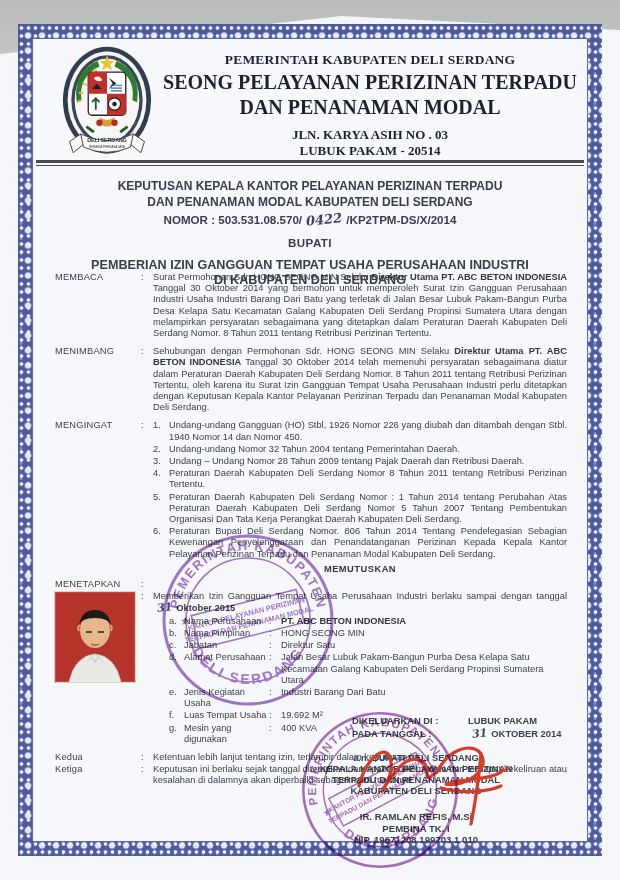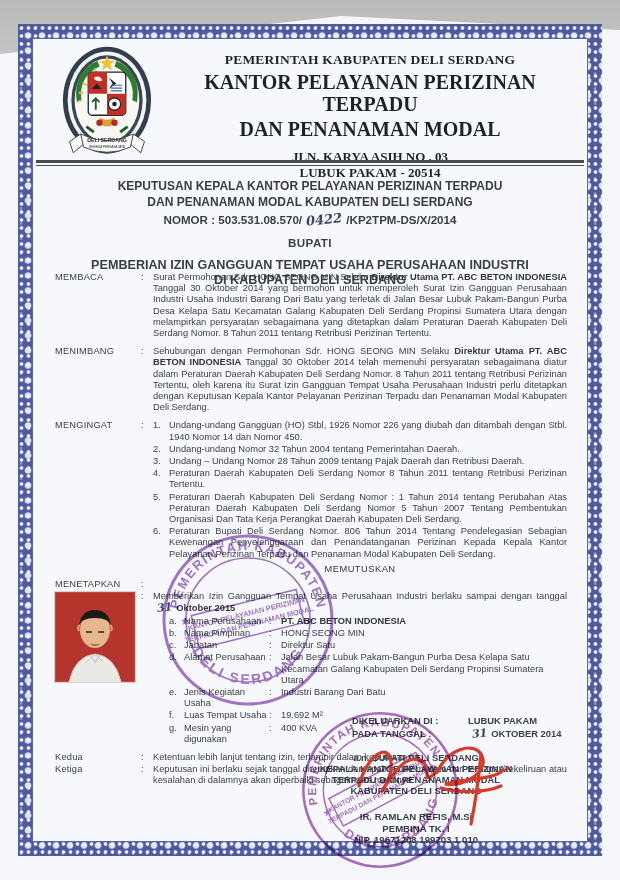--- a/index.html
+++ b/index.html
@@ -39,21 +39,21 @@
   .body{position:absolute;left:55px;top:272px;width:512px;color:#3c414b;font-size:9.3px;line-height:11.2px;}
   .row{display:flex;align-items:flex-start;margin-bottom:7px;}
   .lbl{width:86px;flex:none;letter-spacing:.2px;}
   .col{width:12px;flex:none;text-align:left;}
   .txt{flex:1;text-align:justify;}
   b{color:#33373f;}
   .ol{flex:1;}
   .oli{display:flex;margin-bottom:1px;}
   .num{width:16px;flex:none;}
   .oli .txt{flex:1;}
-  .memutuskan{margin:3px 0 4px 98px;text-align:center;font-weight:normal;letter-spacing:.5px;color:#33373f;}
+  .memutuskan{margin:3px 0 4px 98px;text-align:center;font-weight:bold;letter-spacing:.5px;color:#33373f;}
   .m0{margin-bottom:1px;}
   .sub{display:flex;margin:0 0 1px 16px;}
   .ltr{width:15px;flex:none;}
   .slbl{width:85px;flex:none;}
   .scol{width:12px;flex:none;}
   .sval{flex:1;}
   .hand{font-family:"DejaVu Serif",serif;font-style:italic;font-weight:bold;color:#39406a;display:inline-block;transform:rotate(-6deg);margin:0 4px;}
   .hand-nomor{font-size:13px;}
   .hand-sm{font-size:11px;}
 
@@ -116,21 +116,21 @@
       <path d="M10,104 l12,-8 4,10 -12,10 Z" fill="#fbfbf8" stroke="#3a3f47" stroke-width="1"></path>
       <path d="M90,104 l-12,-8 -4,10 12,10 Z" fill="#fbfbf8" stroke="#3a3f47" stroke-width="1"></path>
       <path d="M22,96 q28,14 56,0 l-3,14 q-25,11 -50,0 Z" fill="#fbfbf8" stroke="#3a3f47" stroke-width="1"></path>
       <text x="50" y="104.5" text-anchor="middle" font-size="5.6" font-weight="bold" fill="#23282f" font-family="Liberation Sans, sans-serif">DELI SERDANG</text>
       <text x="50" y="110.5" text-anchor="middle" font-size="3.2" fill="#23282f" font-family="Liberation Sans, sans-serif">BHINEKA PERKASA JAYA</text>
     </g>
   </svg>
 
   <div class="hgroup">
     <div class="h1">PEMERINTAH KABUPATEN DELI SERDANG</div>
-    <div class="h2">KANTOR PELAYANAN PERIZINAN TERPADU</div>
+    <div class="h2">SEONG PELAYANAN PERIZINAN TERPADU</div>
     <div class="h2">DAN PENANAMAN MODAL</div>
     <div class="addr">
       <div>JLN. KARYA ASIH NO . 03</div>
       <div>LUBUK PAKAM - 20514</div>
     </div>
   </div>
   <div class="sep" style="top:160px">
     <div class="thick"></div>
       <div class="thin"></div>
   </div>

